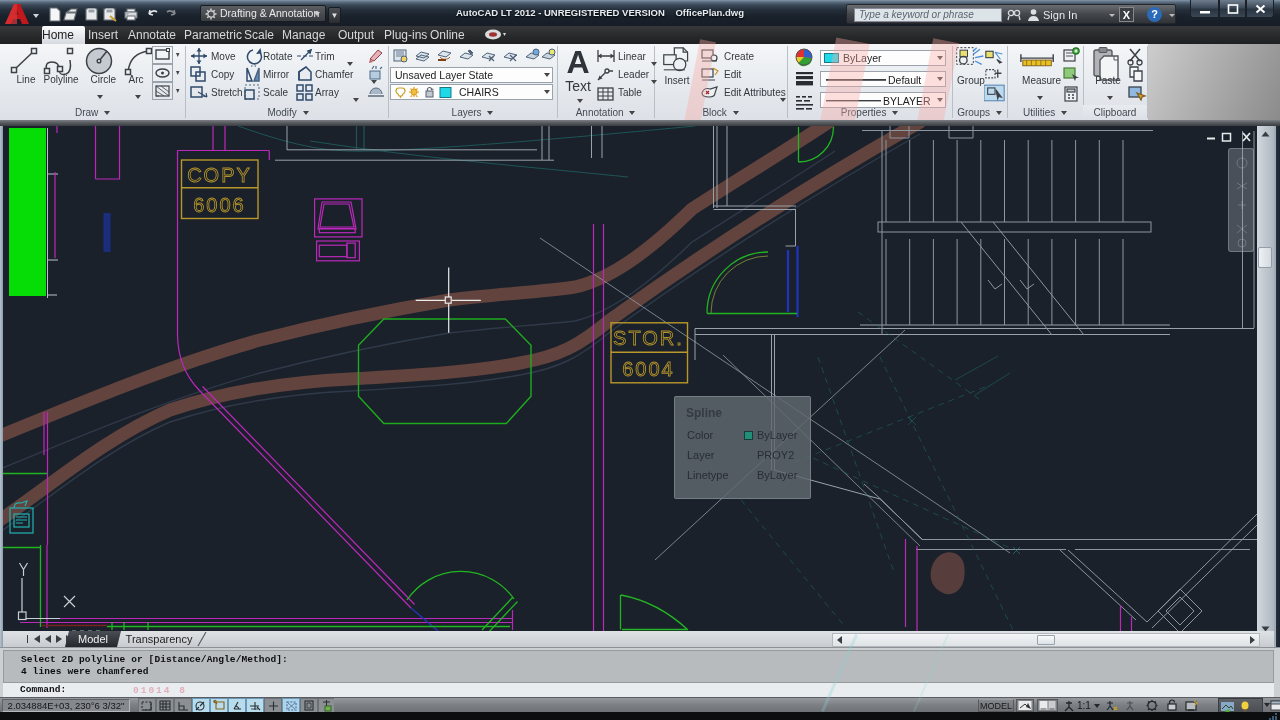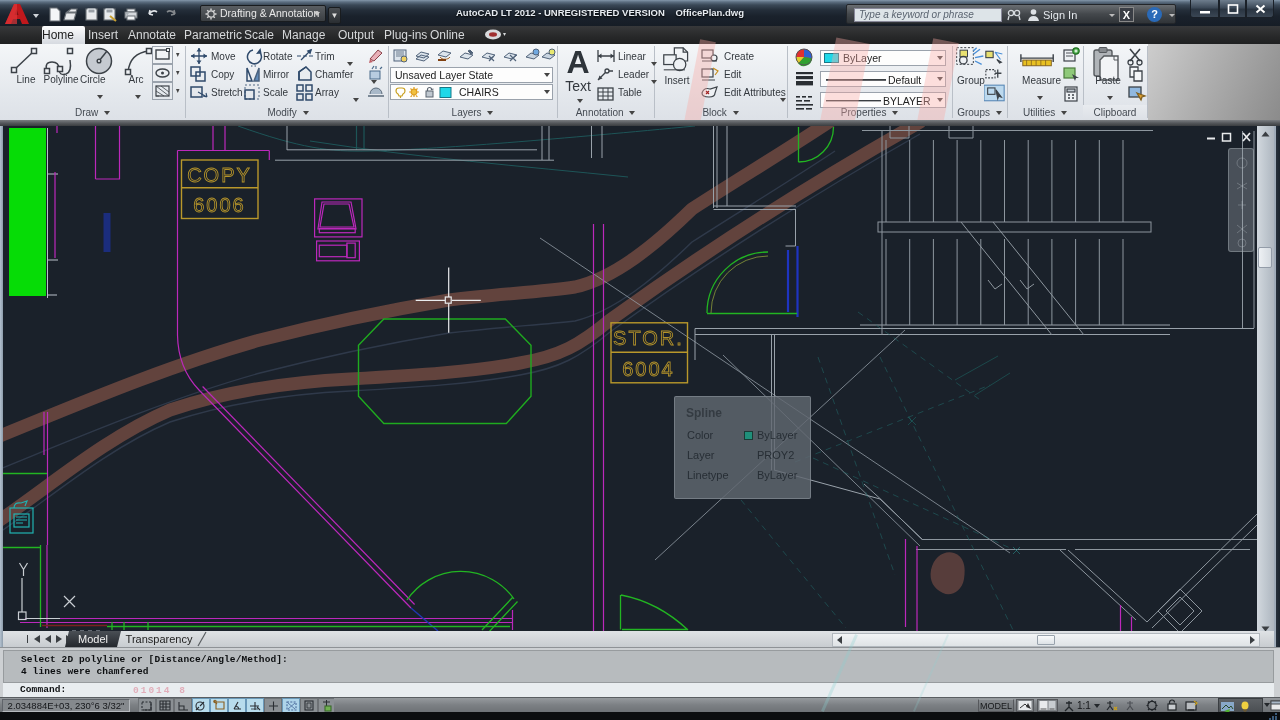--- a/index.html
+++ b/index.html
@@ -165,21 +165,21 @@
    <circle cx="93" cy="15" r="12.5" fill="#c5cad0"></circle>
           <path d="M93 15 L101 5"></path>
           <circle cx="93" cy="15" r="1.8" fill="#eef1f4"></circle>
    <path d="M122 26 q2 -19 21 -21"></path>
           <rect x="119.5" y="23.5" width="5" height="5" fill="#eef1f4"></rect>
           <rect x="140.5" y="2.5" width="5" height="5" fill="#eef1f4"></rect>
   </g>
  </svg>
  <div class="abs" style="left:8px;top:30px;width:36px;text-align:center;font-size:10px;color:#33383e">Line</div>
  <div class="abs" style="left:40px;top:30px;width:42px;text-align:center;font-size:10px;color:#33383e">Polyline</div>
- <div class="abs" style="left:80px;top:30px;width:36px;text-align:left;font-size:10px;color:#33383e">Circle</div>
+ <div class="abs" style="left:80px;top:30px;width:36px;text-align:right;font-size:10px;color:#33383e">Circle</div>
  <div class="abs" style="left:118px;top:30px;width:36px;text-align:center;font-size:10px;color:#33383e">Arc</div>
  <div class="abs" style="left:94px;top:43px;width:8px;height:5px"><div class="da2"></div></div>
  <div class="abs" style="left:132px;top:43px;width:8px;height:5px"><div class="da2"></div></div>
  <svg class="abs" style="left:152px;top:2px" width="31" height="56" viewBox="0 0 31 56">
   <g fill="none" stroke="#9aa2ac" stroke-width="1">
           <rect x="0.5" y="0.5" width="20" height="17"></rect>
           <rect x="0.5" y="18.5" width="20" height="17"></rect>
           <rect x="0.5" y="36.5" width="20" height="17"></rect>
         </g>
   <rect x="4" y="4" width="13" height="9" fill="none" stroke="#3c4248" stroke-width="1.4"></rect>

